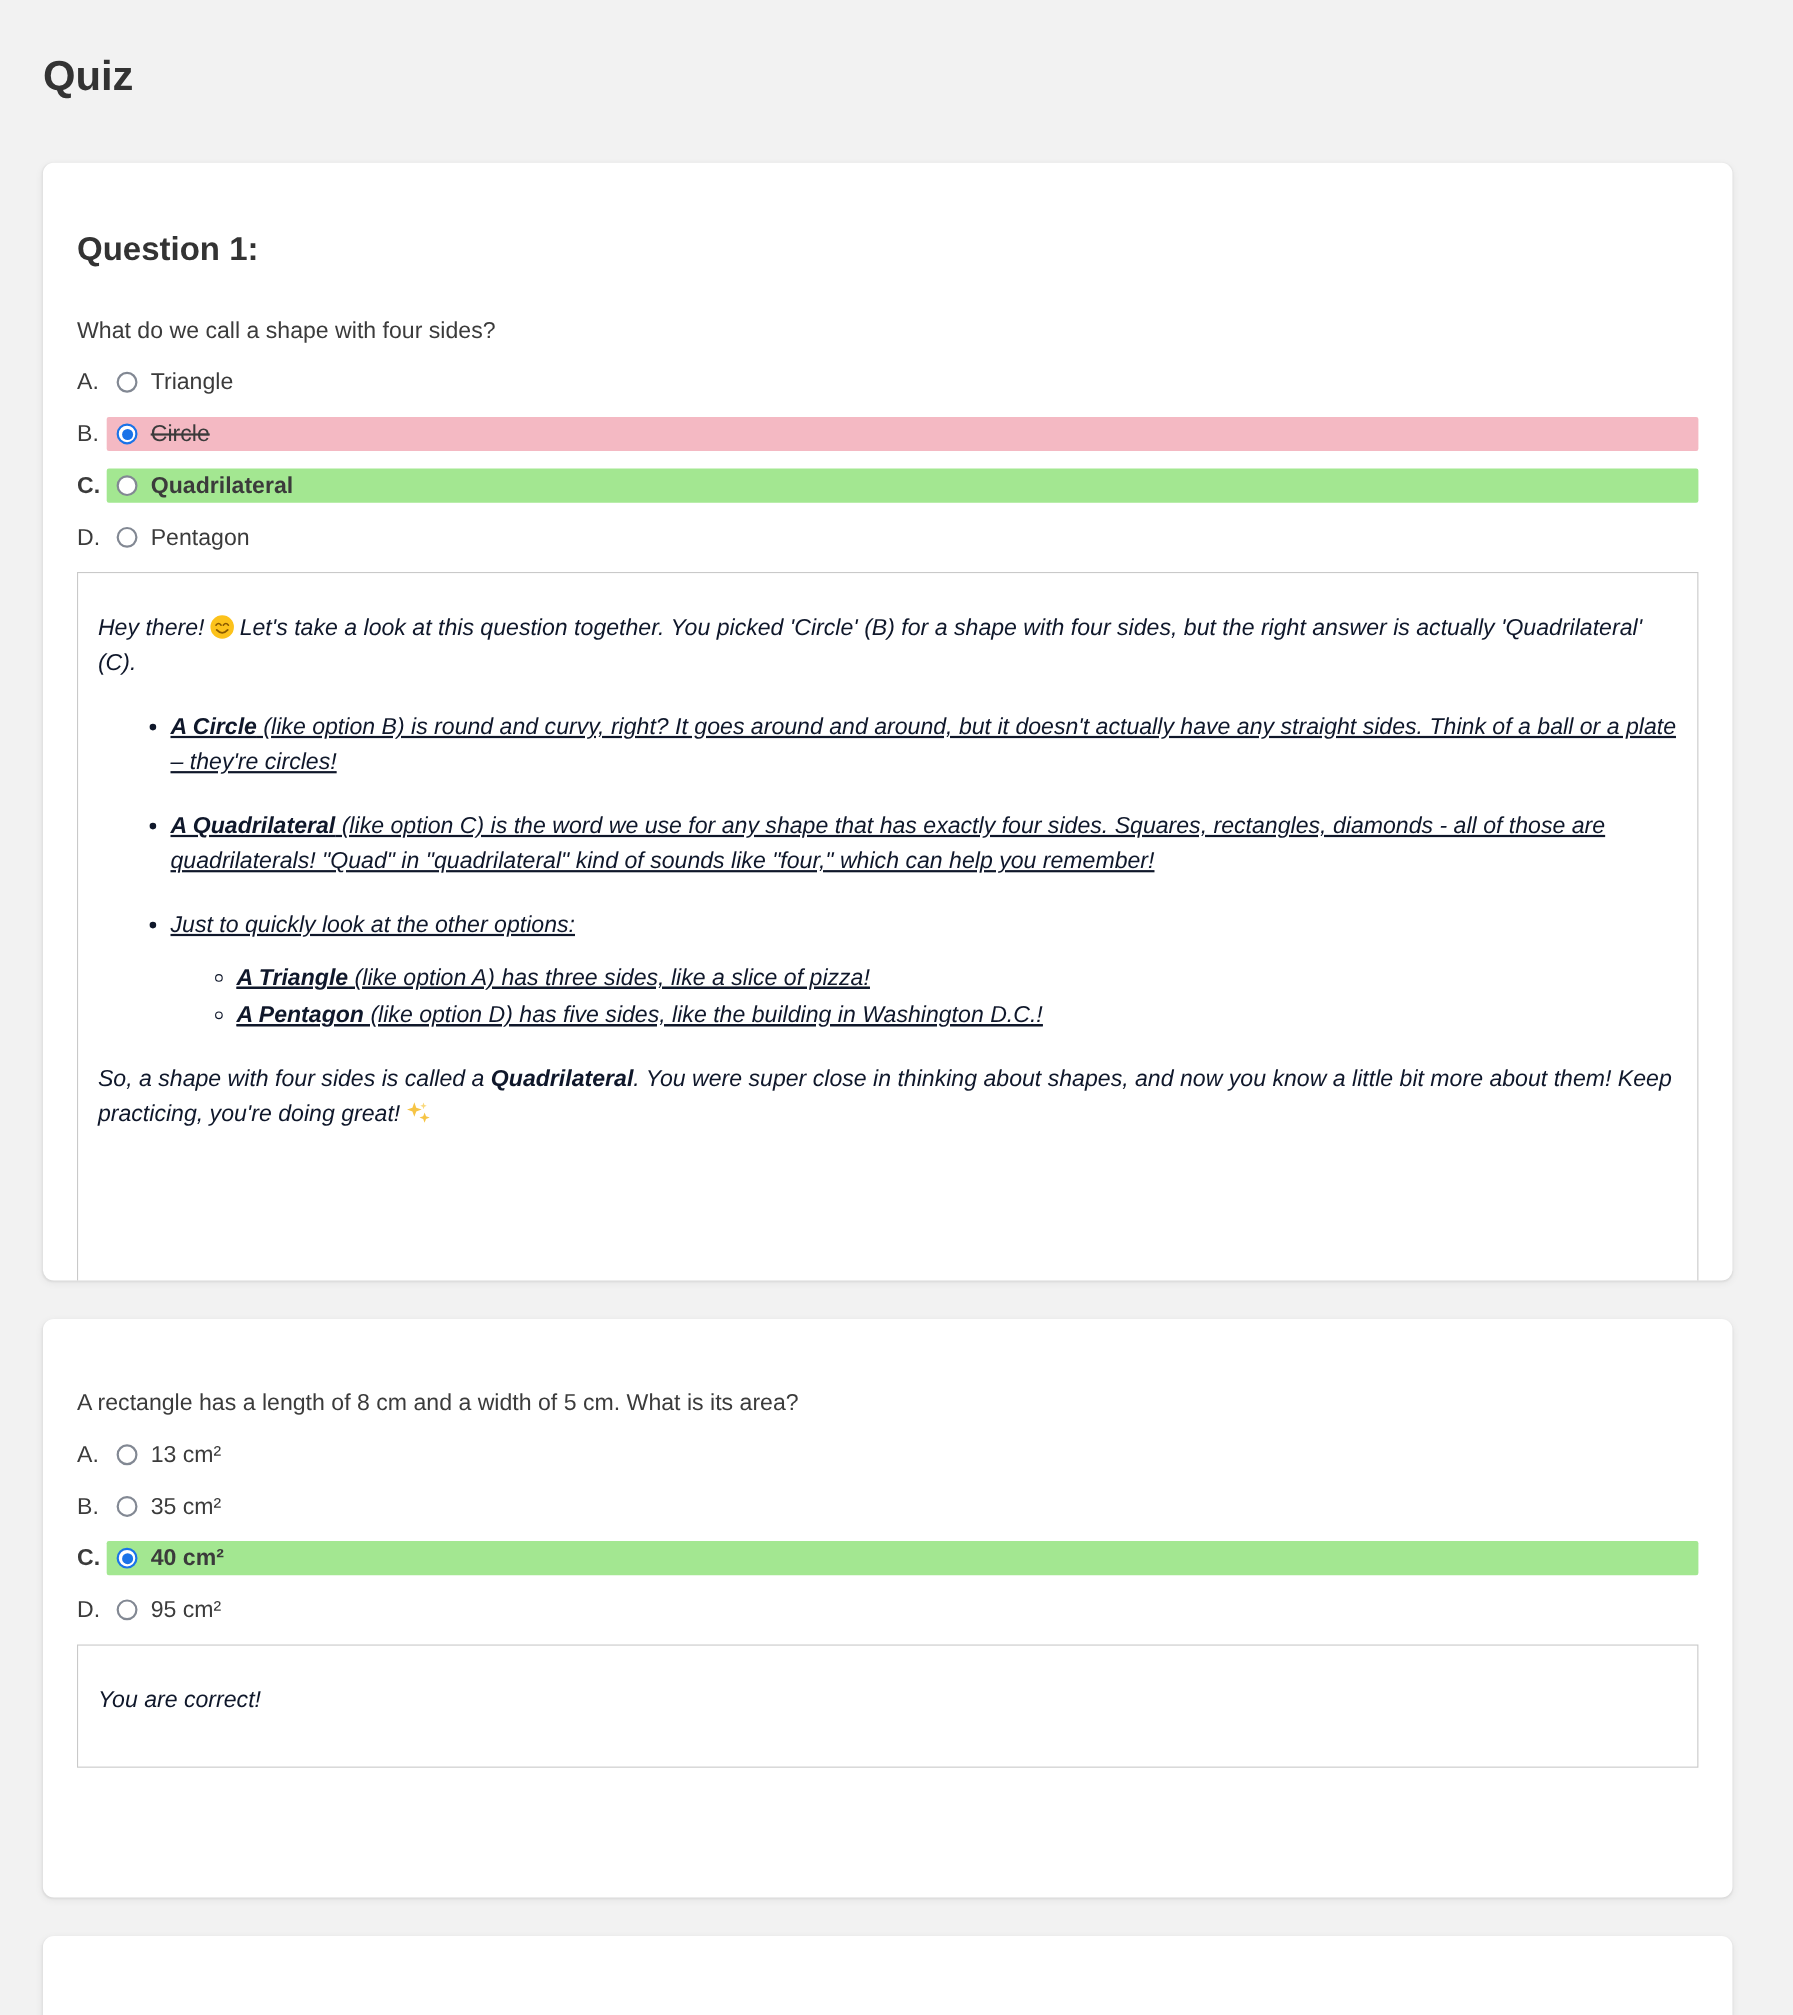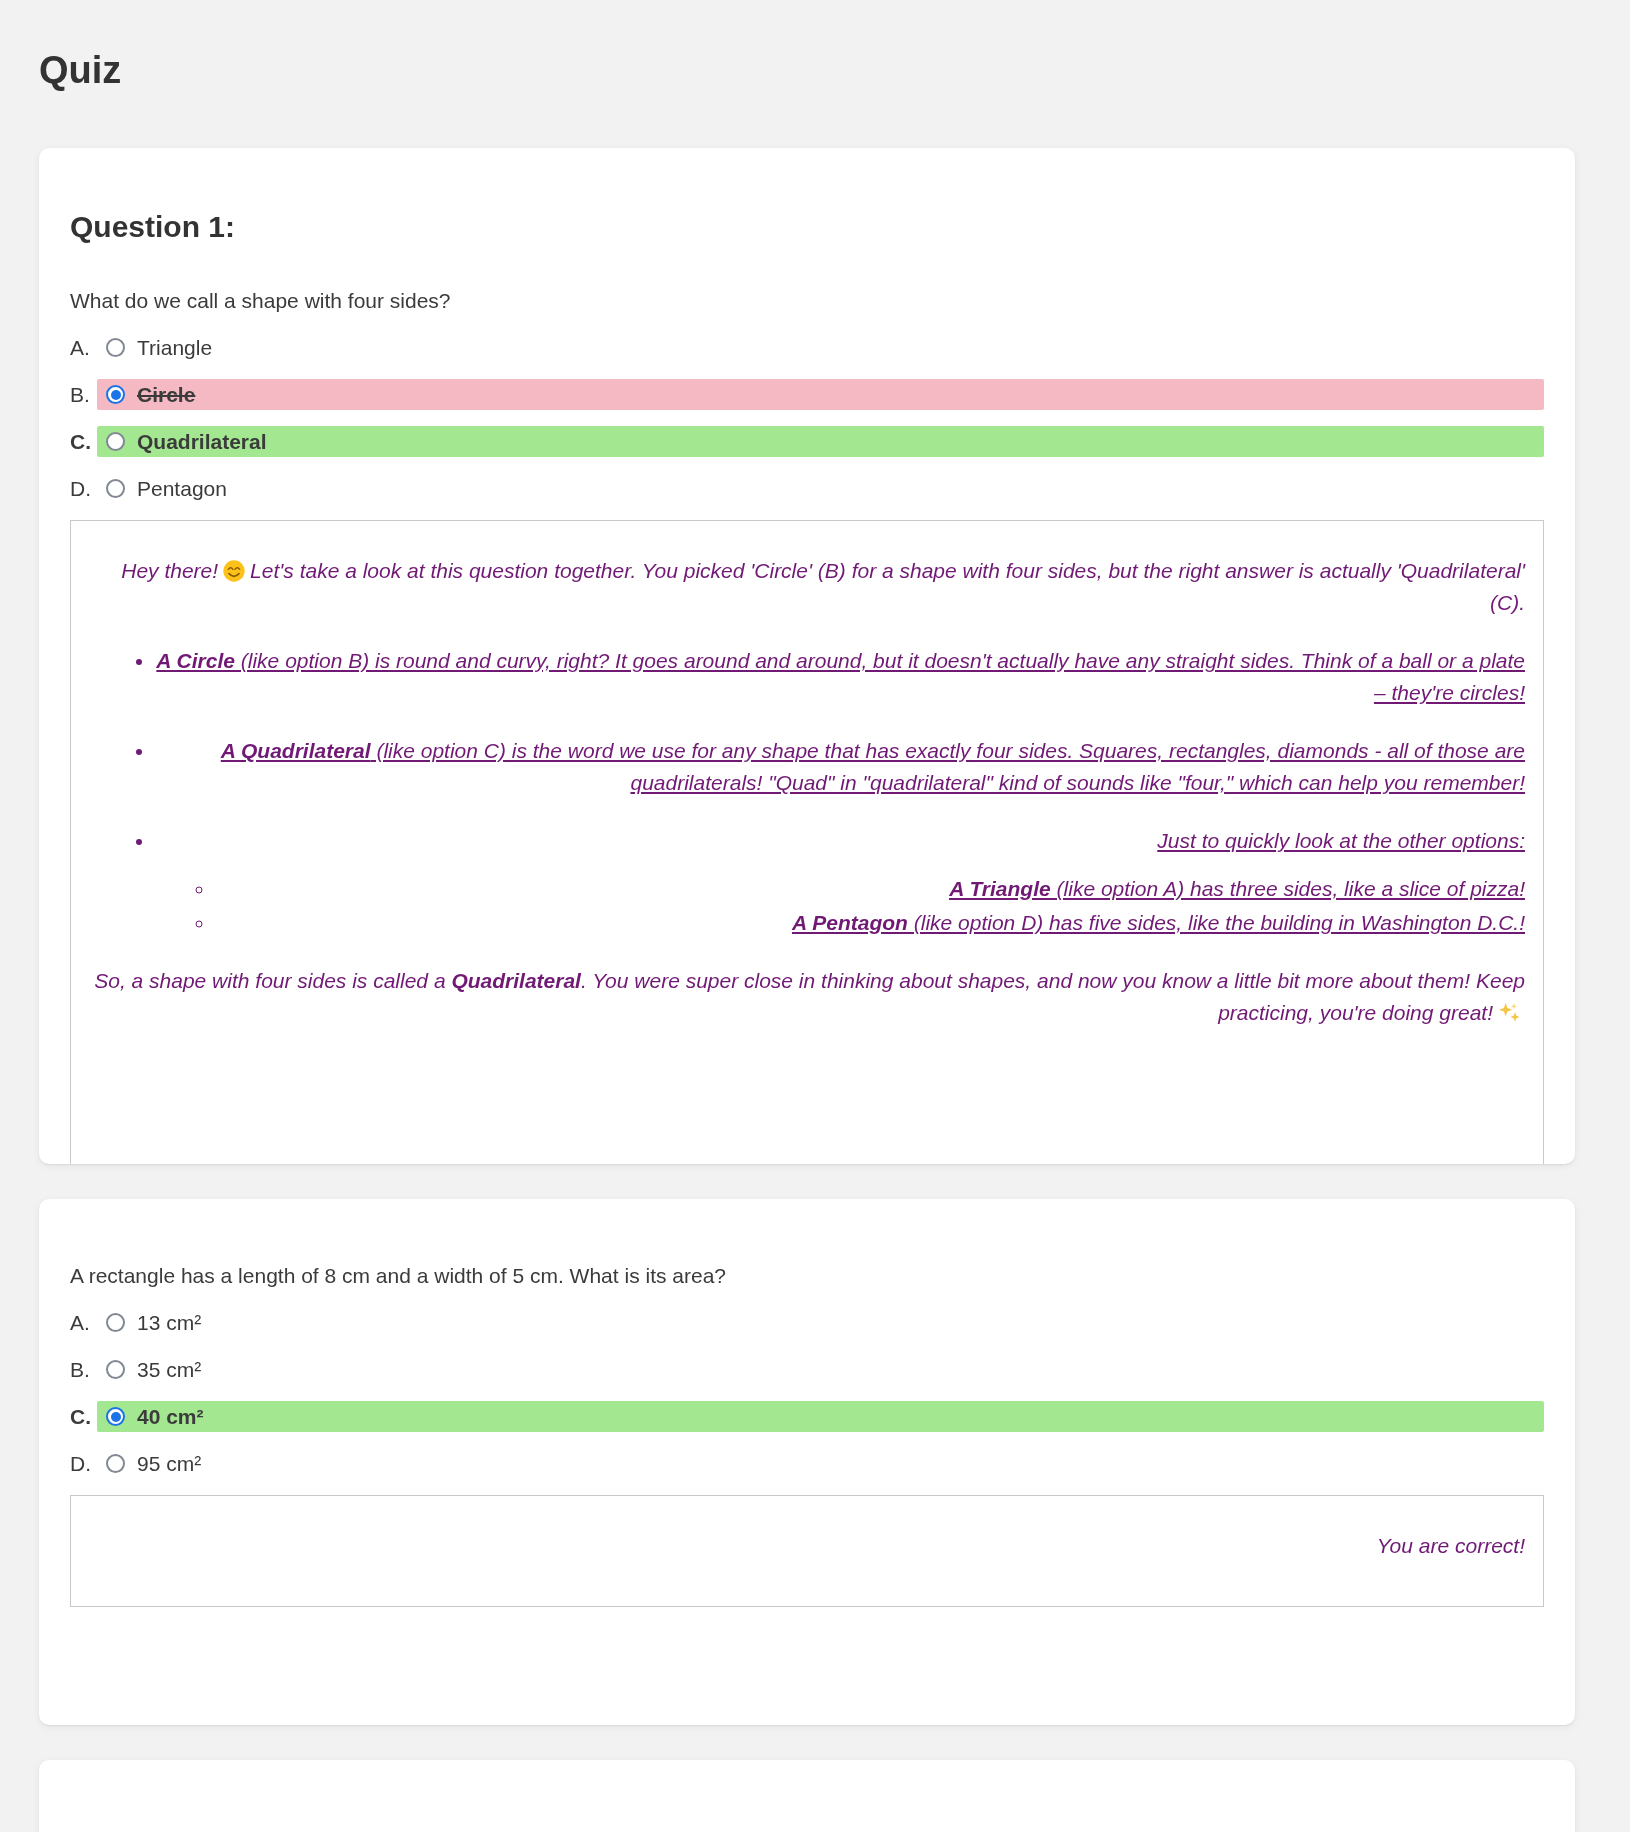--- a/index.html
+++ b/index.html
@@ -49,21 +49,21 @@
   }
   .opt-letter {
     width: 27px; flex: none;
     display: flex; align-items: center;
   }
   .opt-letter.bold { font-weight: 700; }
   .opt-main {
     flex: 1; display: flex; align-items: center;
     padding-left: 9px; border-radius: 2px;
   }
-  .opt-main.incorrect { background: #f4b9c3; font-weight: bold; }
+  .opt-main.incorrect { background: #f4b9c3; }
   .opt-main.correct  { background: #a3e791; }
 
   .radio {
     width: 19px; height: 19px; flex: none;
     border-radius: 50%;
     border: 2px solid #828893;
     background: #fff;
     margin-right: 12px;
     position: relative;
   }
@@ -76,22 +76,21 @@
   }
   .opt-label.strike { text-decoration: line-through; }
   .opt-label.bold { font-weight: 700; }
 
   .feedback-box {
     border: 1px solid #c9c9c9;
     margin-top: 10px;
     padding: 34px 18px;
     font-style: italic;
     font-size: 21px; line-height: 32px;
-    color: #701a75;
-    text-align: right;
+    color: #0f172a;
   }
   .feedback-box.tall { height: 665px; }
   .feedback-box.short { height: 112px; }
   .feedback-box p { margin: 0 0 26px 0; }
   .feedback-box p:last-child { margin-bottom: 0; }
   .feedback-box ul {
     margin: 0 0 26px 0;
     padding-left: 66px;
     list-style: disc;
     text-decoration: underline;

